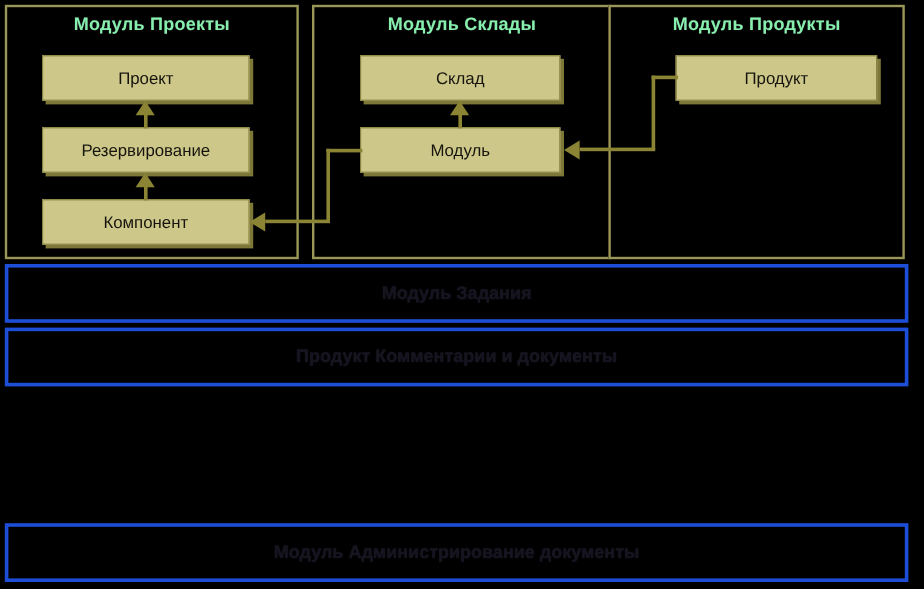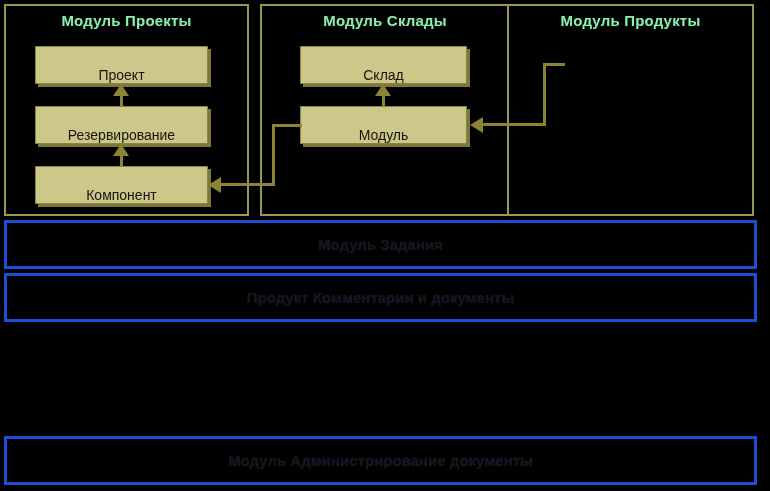--- a/index.html
+++ b/index.html
@@ -45,21 +45,21 @@
   }
 
   
   .enode {
     position: absolute;
     box-sizing: border-box;
     background: #cdc88a;
     border: 1px solid #8a8444;
     box-shadow: 3px 3px 0 0 #7d7738;
     display: flex;
-    align-items: flex-end;
+    align-items: center;
     justify-content: center;
     font-size: 14px;
     color: #16140d;
     white-space: nowrap;
   }
   .enode .enode-label { pointer-events: none; }
 
   
   .vline, .hline {
     position: absolute;
@@ -155,20 +155,23 @@
   <div class="hline" style="left:272px; top:124px; width:30px;"></div>
   <div class="vline" style="left:272px; top:124px; height:61px;"></div>
   <div class="hline" style="left:221px; top:183px; width:54px;"></div>
   <div class="arrow-left" style="left:208px; top:177px;"></div>
 
   
   <div class="panel" style="left:507px; top:4px; width:247px; height:212px;">
     <div class="panel-title">Модуль Продукты</div>
   </div>
 
+  <div class="enode" style="left:563px; top:46px; width:168px; height:38px;">
+    <span class="enode-label">Продукт</span>
+  </div>
 
    Запас (left from Продукт, down, left into Запас) --&gt;
   <div class="hline" style="left:543px; top:63px; width:22px;"></div>
   <div class="vline" style="left:543px; top:63px; height:62px;"></div>
   <div class="hline" style="left:483px; top:123px; width:63px;"></div>
   <div class="arrow-left" style="left:470px; top:117px;"></div>
 
   
   <div class="modbar" style="top:220px;">
     <span class="modbar-label">Модуль Задания</span>

